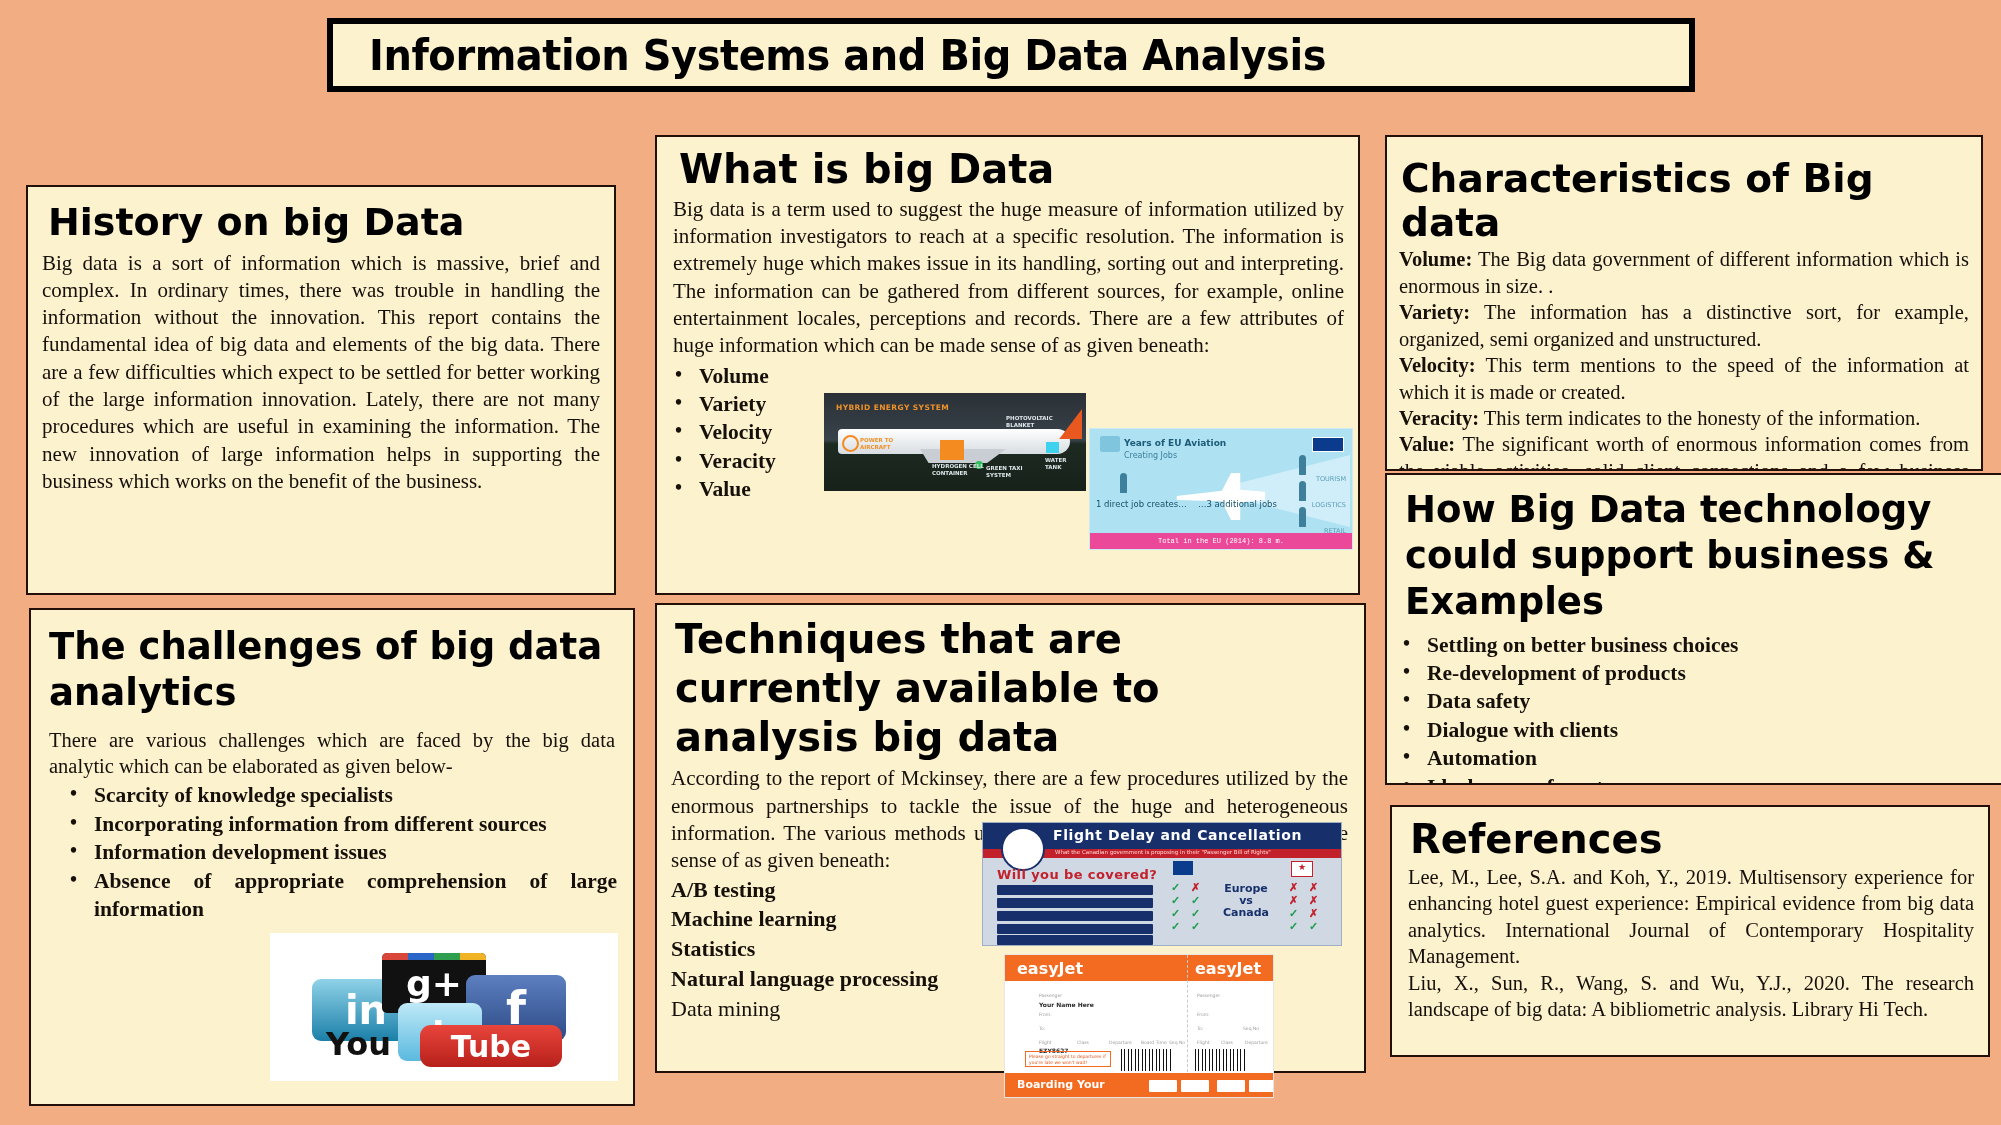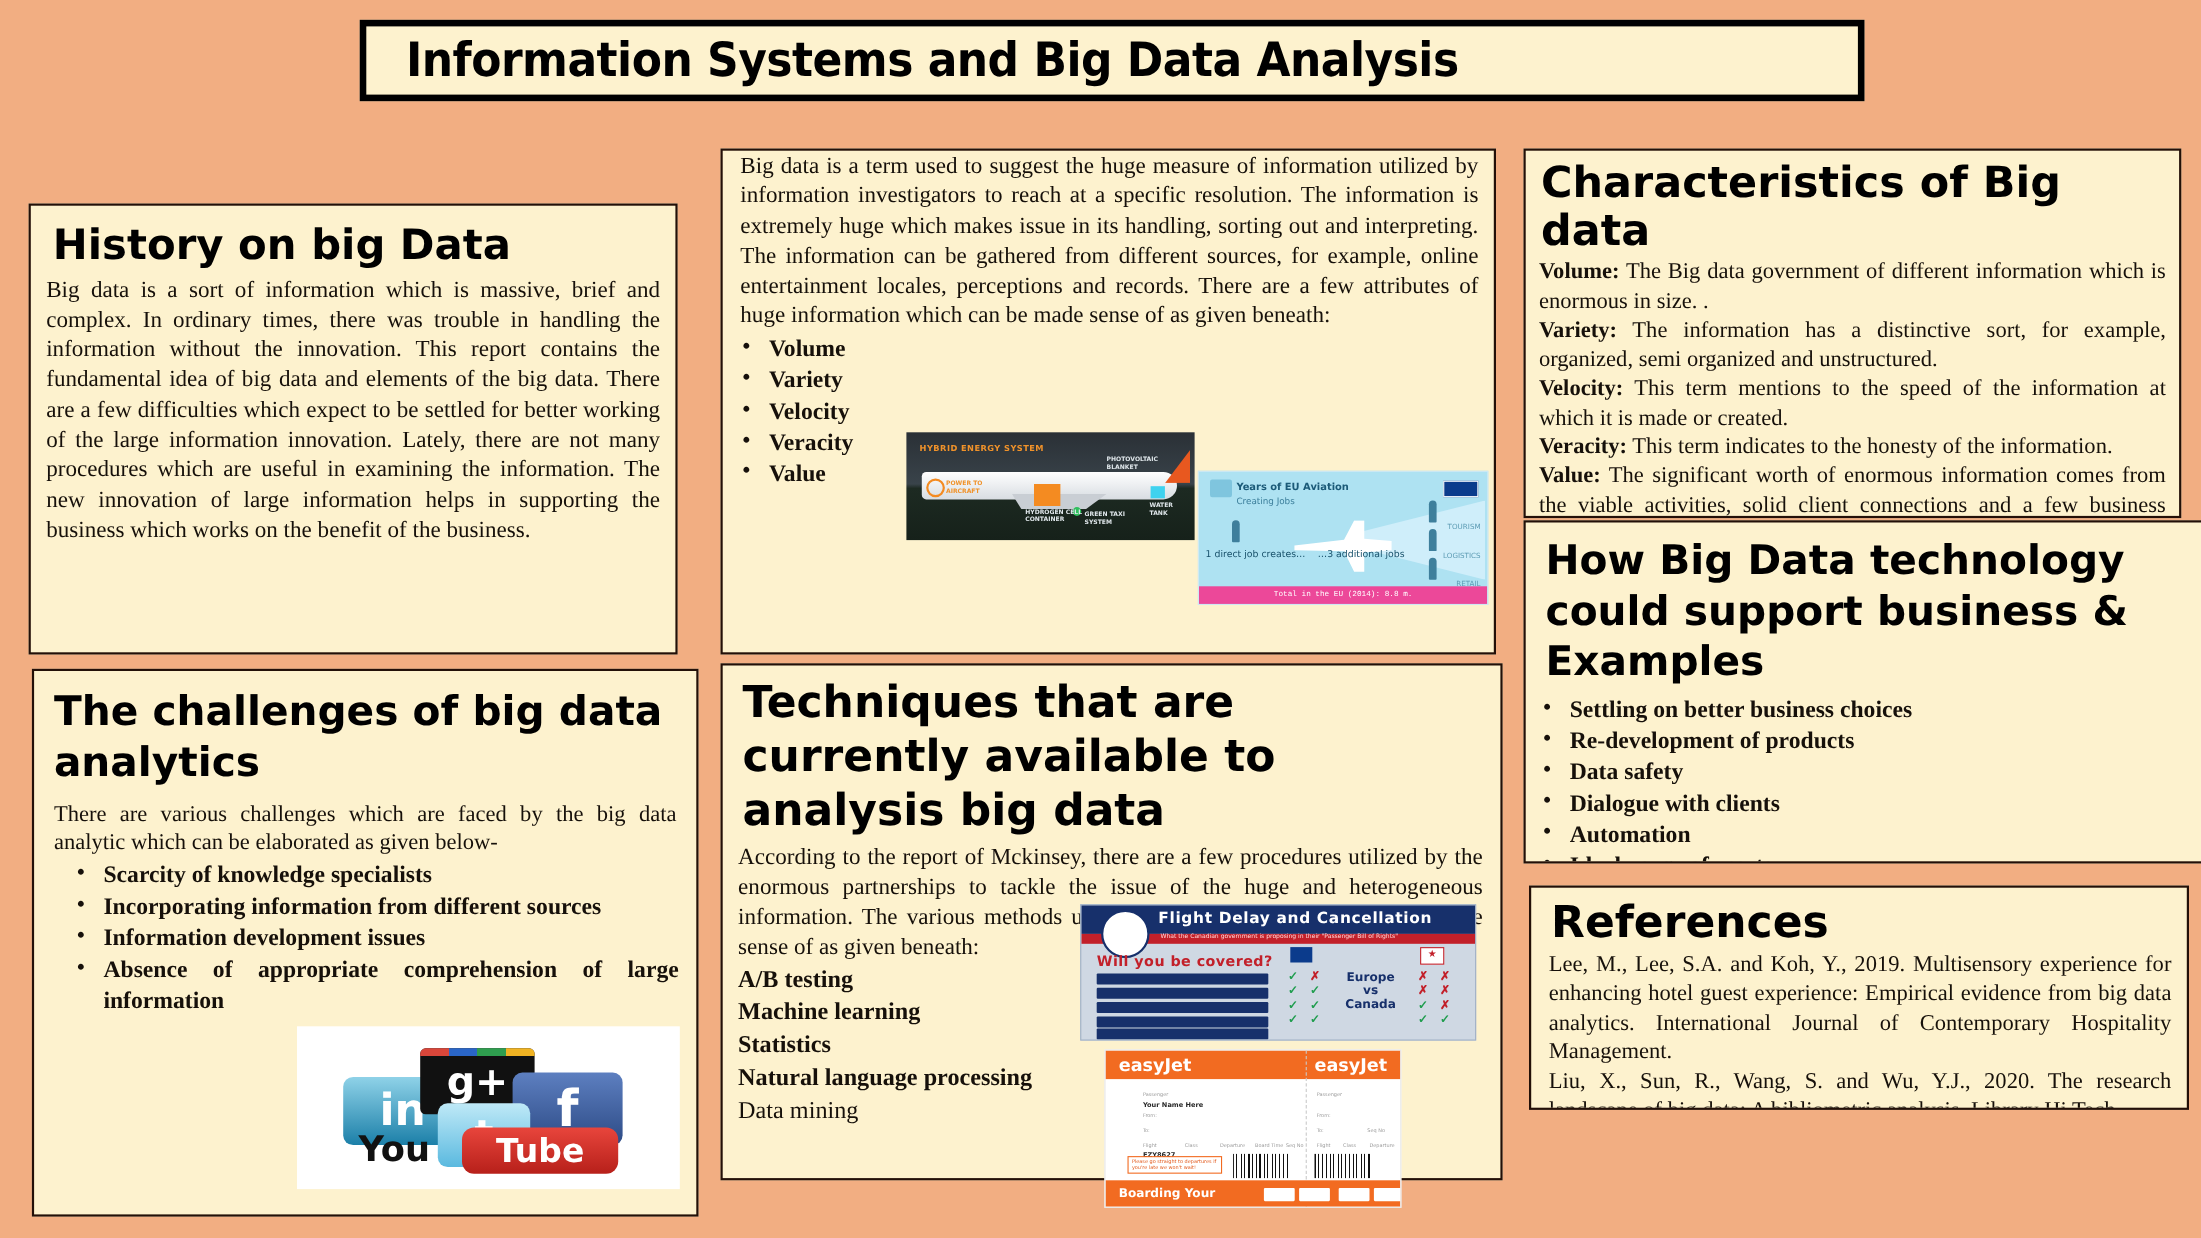--- a/index.html
+++ b/index.html
@@ -106,37 +106,37 @@
 
   .term { font-weight: bold; }
 
   
   #panel-history   { left: 26px;   top: 185px; width: 590px;  height: 410px; }
   #panel-challenges{ left: 29px;   top: 608px; width: 606px;  height: 498px; }
   #panel-whatis    { left: 655px;  top: 135px; width: 705px;  height: 460px; }
   #panel-techniques{ left: 655px;  top: 603px; width: 711px;  height: 470px; }
   #panel-character { left: 1385px; top: 135px; width: 598px;  height: 336px; }
   #panel-howbig    { left: 1385px; top: 473px; width: 684px;  height: 312px; }
-  #panel-references{ left: 1390px; top: 805px; width: 600px;  height: 204px; }
+  #panel-references{ left: 1390px; top: 805px; width: 600px;  height: 252px; }
 
   #panel-history .panel-heading   { font-size: 38px; padding: 14px 0 6px 20px; }
   #panel-history .body-text       { padding: 0 14px 0 14px; }
 
   #panel-challenges .panel-heading{ font-size: 37px; padding: 14px 20px 10px 18px; line-height: 1.25; }
   #panel-challenges .body-text    { padding: 0 18px 0 18px; }
   #panel-challenges ul.bullets    { padding: 2px 16px 0 4px; margin-left: 25px; }
 
   #panel-whatis .panel-heading    { font-size: 40px; padding: 10px 0 4px 22px; }
   #panel-whatis .body-text        { padding: 0 14px 0 16px; }
 
   #panel-techniques .panel-heading{ font-size: 40px; padding: 10px 24px 4px 18px; line-height: 1.22; }
   #panel-techniques .body-text    { padding: 0 16px 0 14px; }
   #panel-techniques .plain-list   { padding: 0 0 0 14px; }
 
-  #panel-character .panel-heading { font-size: 39px; padding: 8px 0 2px 14px; }
+  #panel-character .panel-heading { font-size: 39px; padding: 20px 0 2px 14px; }
   #panel-character .body-text     { padding: 0 12px 0 12px; }
 
   #panel-howbig .panel-heading    { font-size: 37px; padding: 12px 20px 4px 18px; line-height: 1.24; }
   #panel-howbig ul.bullets        { padding: 2px 0 0 6px; }
 
   #panel-references .panel-heading{ font-size: 40px; padding: 10px 0 2px 18px; }
   #panel-references .body-text    { padding: 0 14px 0 16px; }
 
   
   .figure {
@@ -416,20 +416,21 @@
 <div class="figure" id="fig-social-media">
   <div class="sm sm-linkedin">in</div>
   <div class="sm sm-gplus">g+</div>
   <div class="sm sm-facebook">f</div>
   <div class="sm sm-twitter">t</div>
   <div class="sm sm-youtube">Tube</div>
   <div class="yt-you">You</div>
 </div>
 
 <div class="panel" id="panel-whatis">
+  <h2 class="panel-heading">What is big Data</h2>
   <p class="body-text">Big data is a term used to suggest the huge measure of information utilized by information investigators to reach at a specific resolution. The information is extremely huge which makes issue in its handling, sorting out and interpreting. The information can be gathered from different sources, for example, online entertainment locales, perceptions and records. There are a few attributes of huge information which can be made sense of as given beneath:</p>
   <ul class="bullets" style="padding-left:8px;padding-top:2px;">
     <li>Volume</li>
     <li>Variety</li>
     <li>Velocity</li>
     <li>Veracity</li>
     <li>Value</li>
   </ul>
 </div>
 

